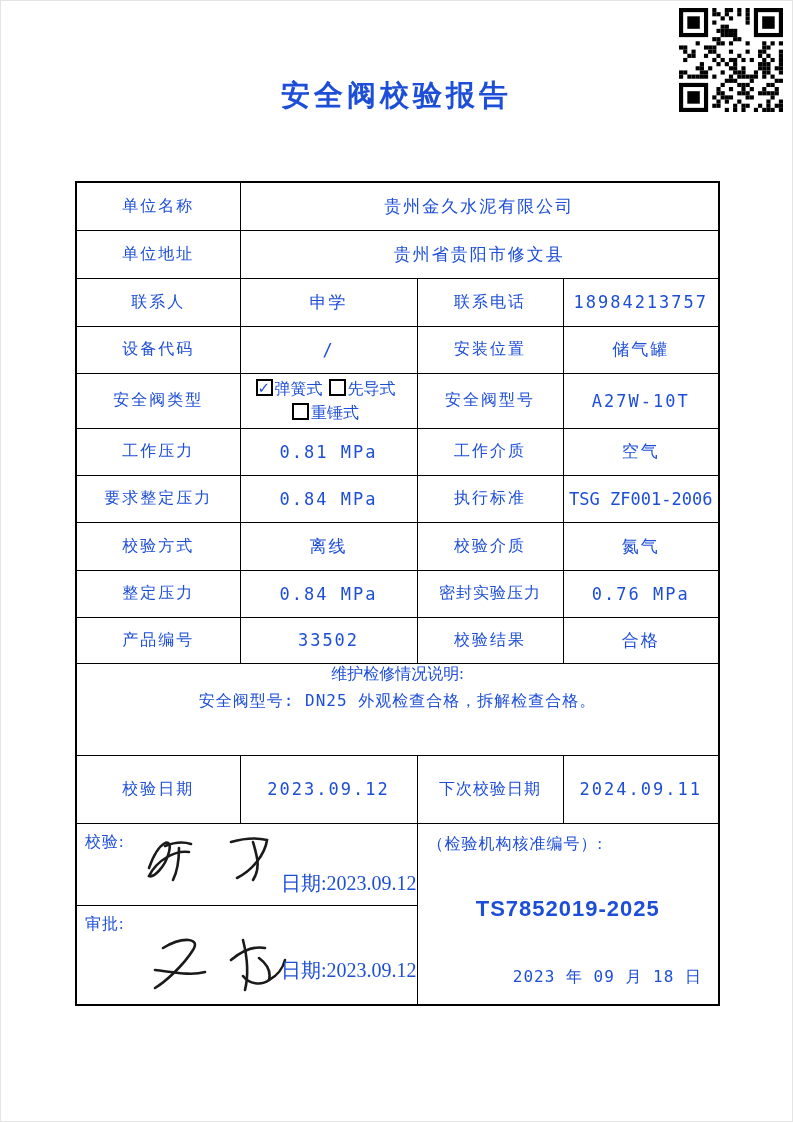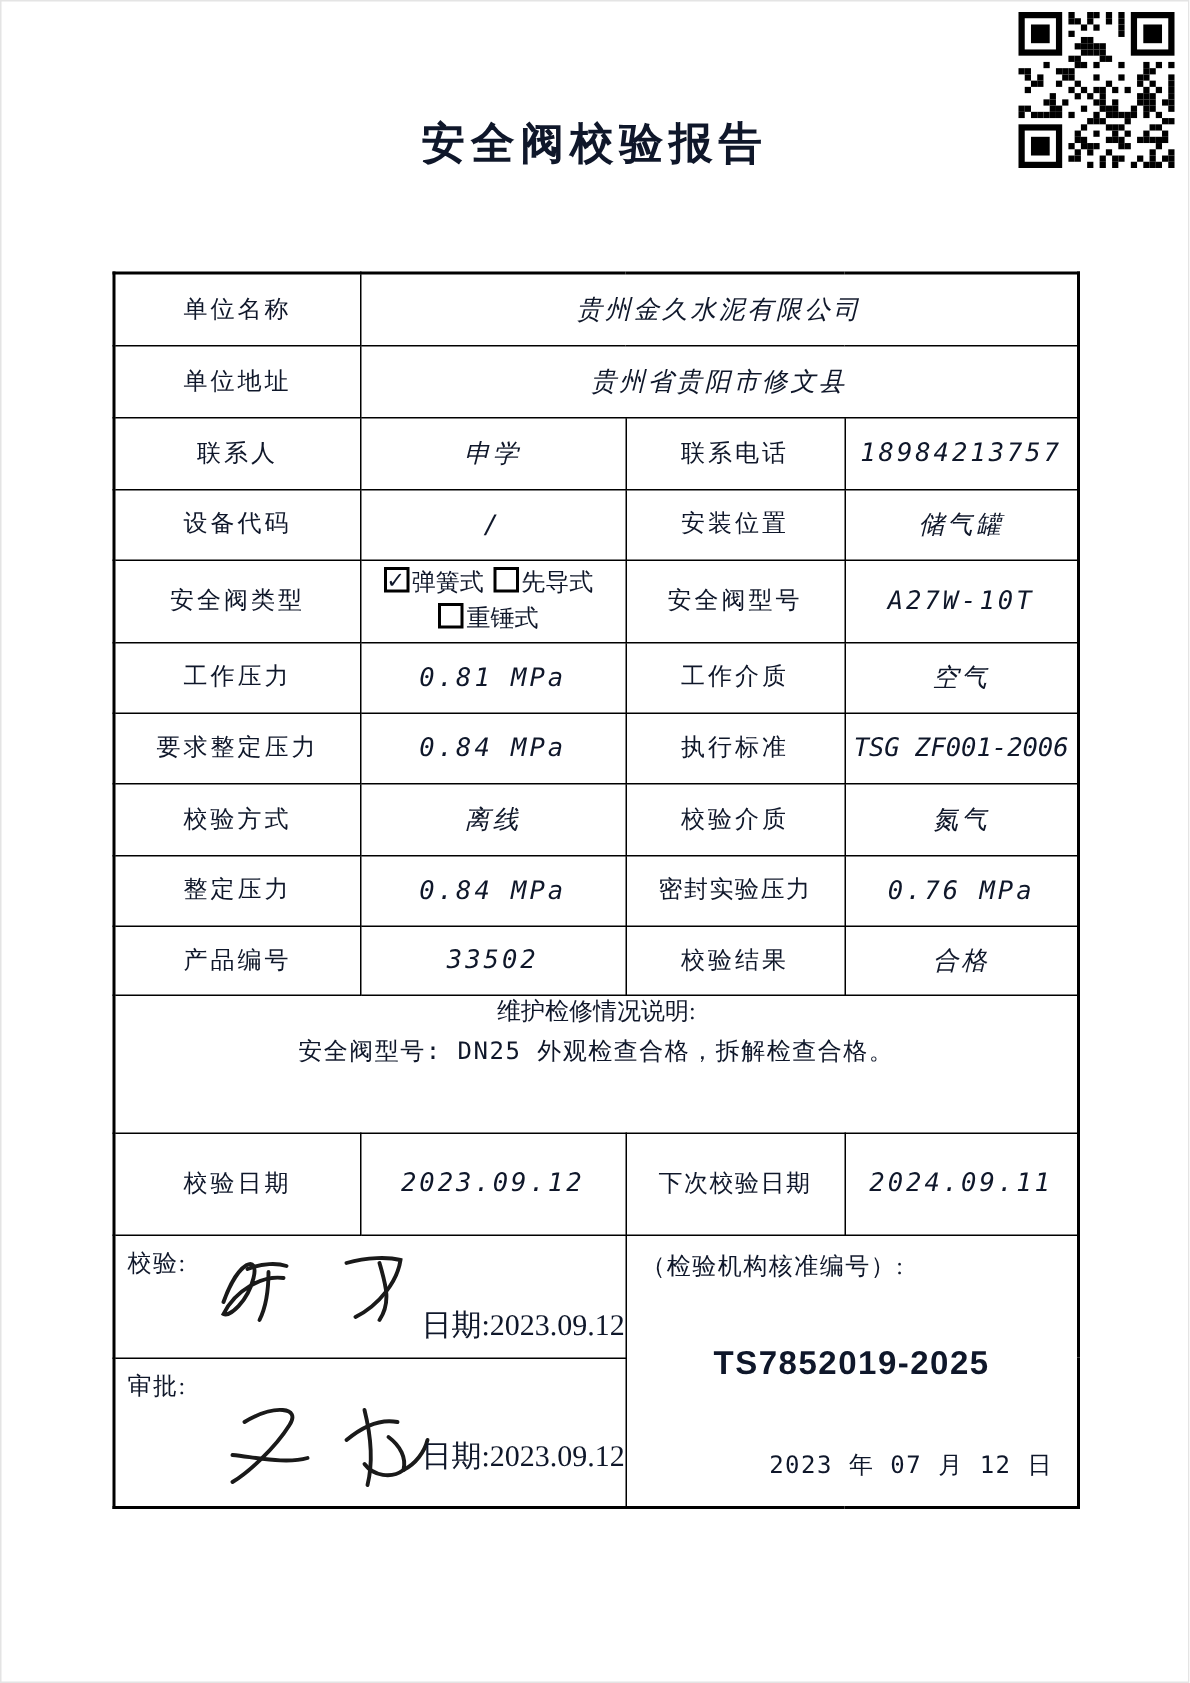--- a/index.html
+++ b/index.html
@@ -1,28 +1,28 @@
 <!DOCTYPE html>
 <html><head>
 <meta charset="utf-8">
 <style>
   html,body{margin:0;padding:0;background:#fff;}
-  .page{position:relative;width:793px;height:1122px;background:#fff;color:#0f172a;
+  .page{position:relative;width:793px;height:1122px;background:#fff;color:#1d4ed8;
         font-family:"Liberation Serif",serif;overflow:hidden;box-shadow:inset 0 0 0 1px #e4e4e4;}
   .qr{position:absolute;left:677px;top:8px;width:108px;height:104px;}
   .title{position:absolute;left:0;top:76px;width:100%;margin:0;text-align:center;
          font-size:29px;font-weight:bold;letter-spacing:4px;}
   .report-no{position:absolute;top:149px;right:138px;font-size:15px;letter-spacing:1px;}
   .report-no .num{font-family:"DejaVu Sans Mono","Liberation Serif",serif;margin-left:6px;letter-spacing:0;}
   table.grid{position:absolute;left:75px;top:181px;width:643px;border-collapse:collapse;
              table-layout:fixed;border:2px solid #000;}
   table.grid td{border:1px solid #000;padding:0 4px;overflow:hidden;}
   .lab{font-size:16px;text-align:center;letter-spacing:2px;margin-left:20px;}
   .val{font-size:17px;text-align:center;letter-spacing:2px;
-       font-family:"DejaVu Sans Mono","Liberation Serif",serif;font-style:italic;}
+       font-family:"DejaVu Sans Mono","Liberation Serif",serif;}
   .type-cell{text-align:center;font-size:16px;padding:3px 2px 3px 6px;line-height:24px;}
   .cb{display:inline-block;margin-right:6px;white-space:nowrap;}
   .cbx{display:inline-block;width:13px;height:13px;border:2px solid #000;
        vertical-align:-2px;position:relative;margin-right:2px;background:#fff;}
   .cbx.on::after{content:"\2713";position:absolute;left:0px;top:-5px;font-size:15px;
        font-weight:bold;font-family:"DejaVu Sans",sans-serif;}
   .notes-cell{text-align:center;font-size:16px;padding:12px 10px;vertical-align:top;}
   .notes-cell .n2{margin-top:6px;font-family:"DejaVu Sans Mono","Liberation Serif",serif;letter-spacing:1px;}
   .sig-cell{position:relative;padding:0;}
   .sig-label{position:absolute;left:8px;top:8px;font-size:16px;letter-spacing:1px;}
@@ -323,21 +323,21 @@
             <path d="M118,16 C122,30 126,42 118,54"></path>
           </g>
         </svg>
         <span class="sig-date" style="bottom:8px">
           <span>日期:</span><span>2023.09.12</span>
         </span>
       </td>
       <td class="org-cell" colspan="2" rowspan="2">
         <div class="org-label">（检验机构核准编号）:</div>
         <div class="org-number">TS7852019-2025</div>
-        <div class="org-date">2023 年 07 月 12 日</div>
+        <div class="org-date">2023 年 09 月 18 日</div>
       </td>
     </tr>
     <tr style="height:100px">
       <td class="sig-cell" colspan="2">
         <span class="sig-label">审批:</span>
         <svg class="sig-svg" style="left:62px;top:20px" width="180" height="72" viewBox="0 0 180 72" aria-label="李伟">
           <g fill="none" stroke="#1a1a1a" stroke-width="2.6" stroke-linecap="round">
             <path d="M24,22 C44,10 62,12 54,24 C44,40 26,56 16,62"></path>
             <path d="M16,44 C34,46 52,50 66,46"></path>
             <path d="M92,34 C104,24 116,20 126,22"></path>

